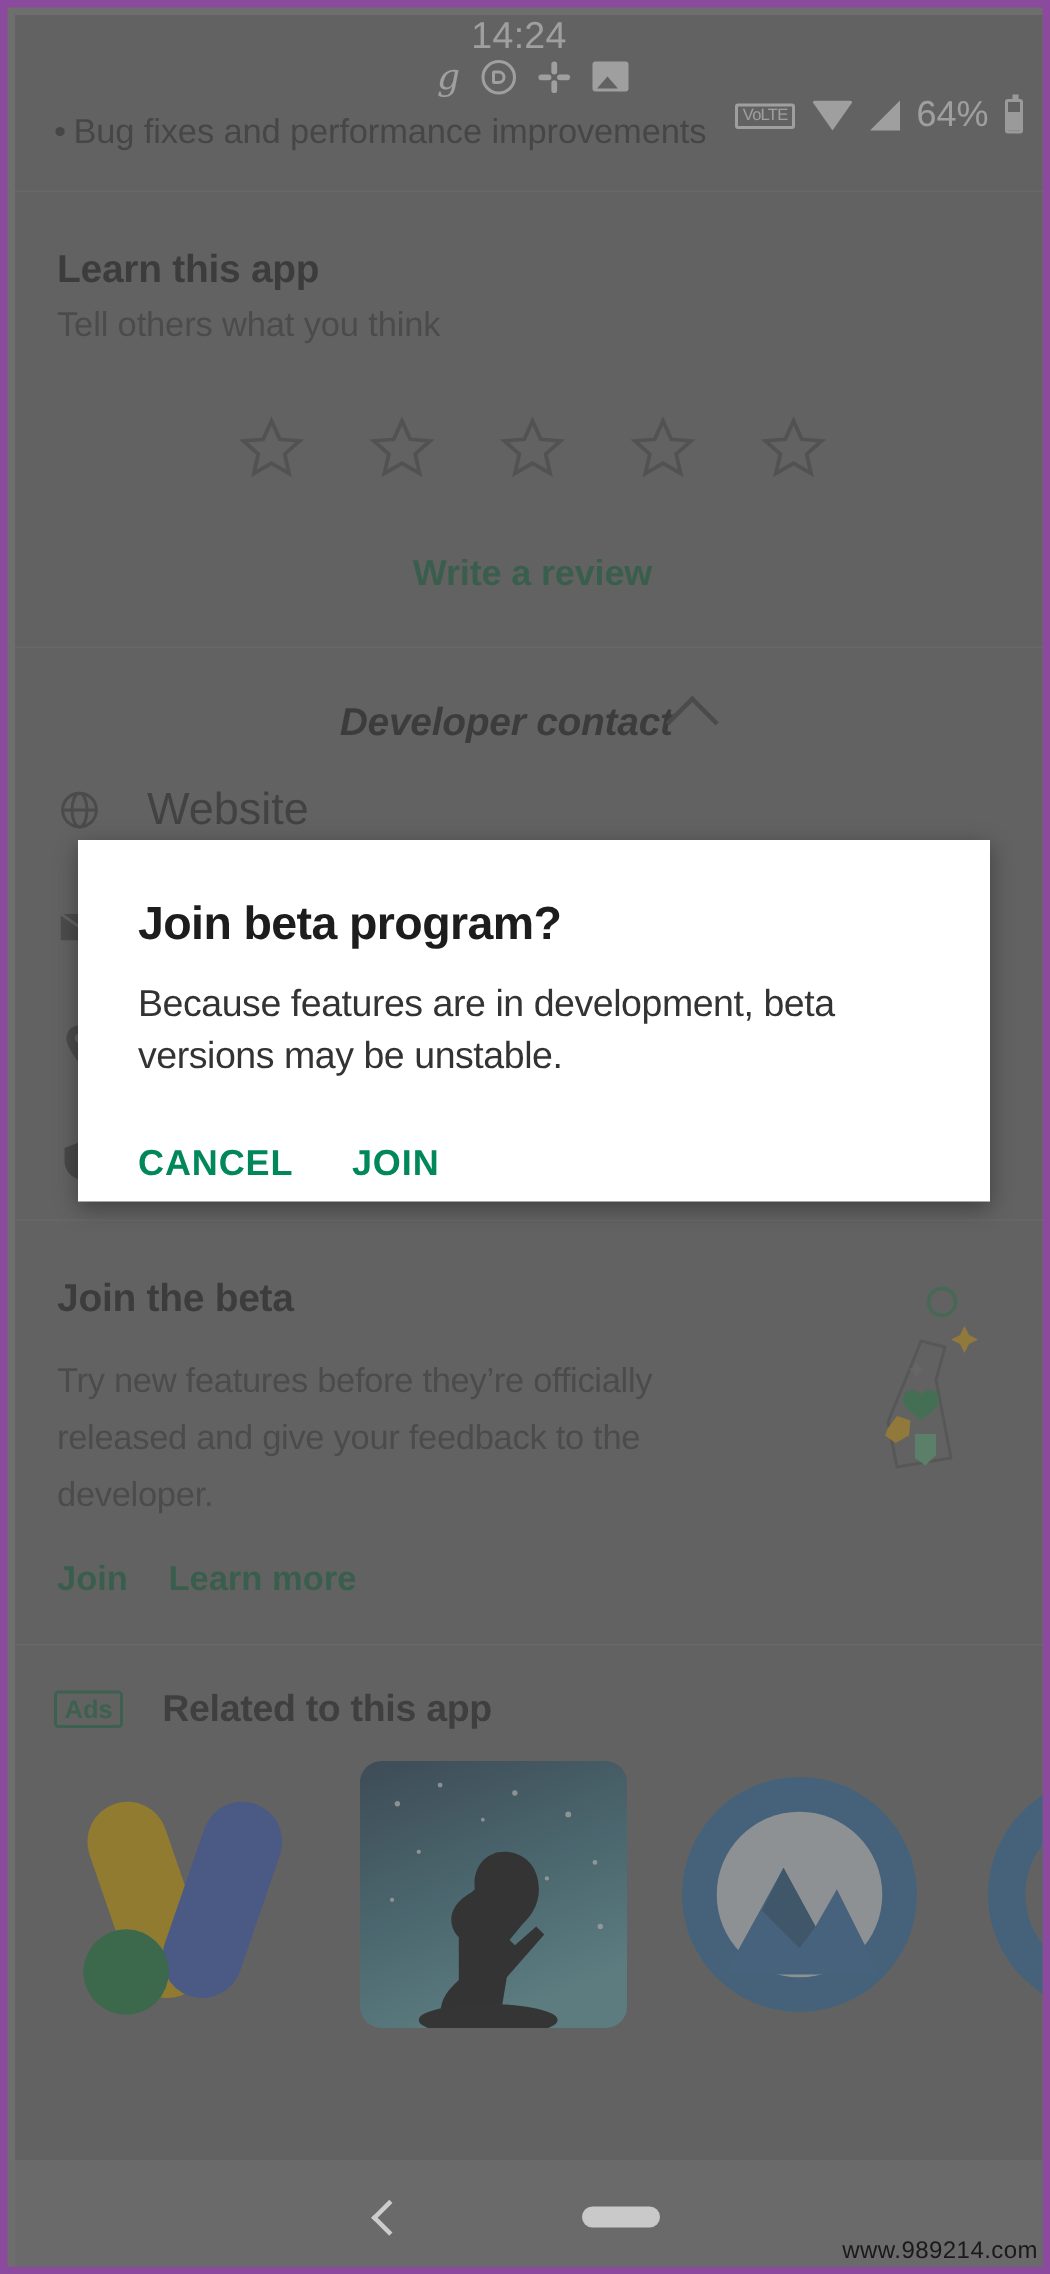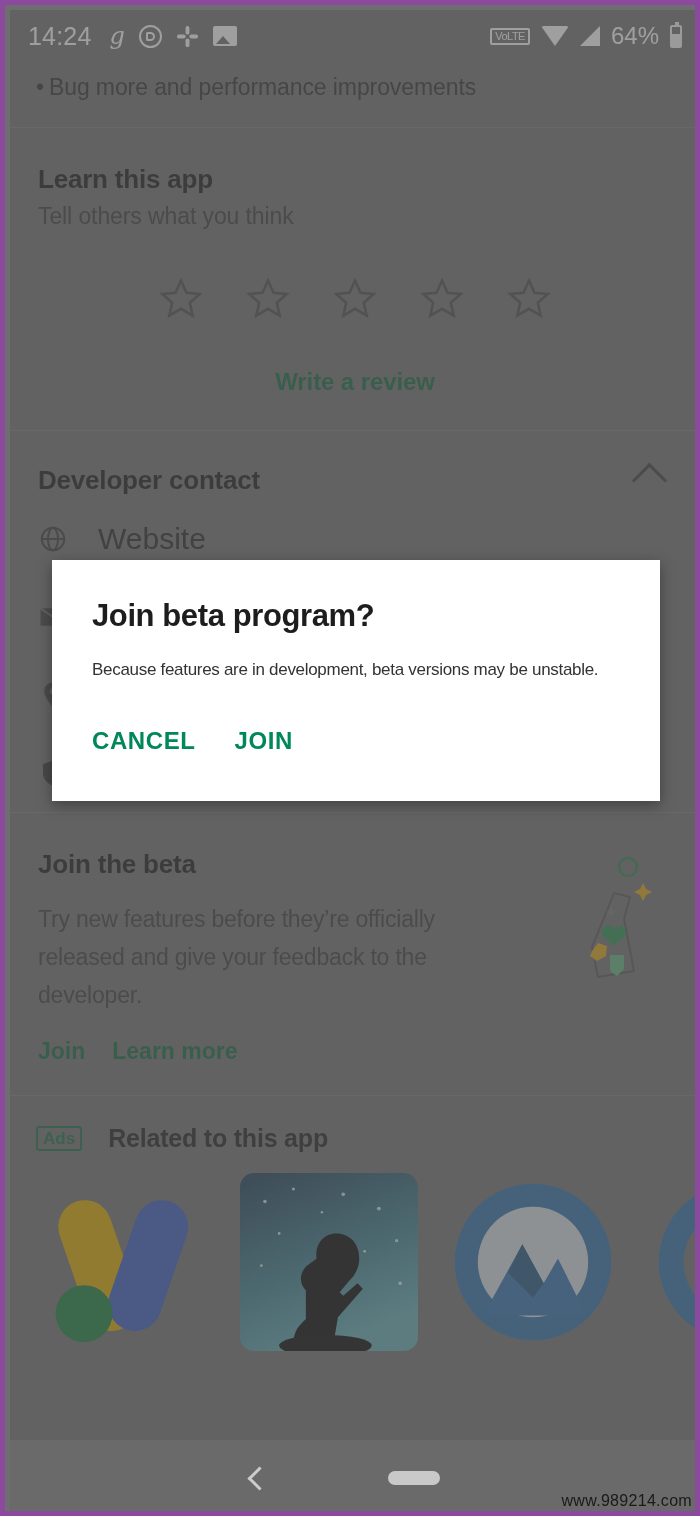--- a/index.html
+++ b/index.html
@@ -36,20 +36,21 @@
   
   .statusbar {
     position: absolute;
     left: 0; top: 0;
     width: 690px; height: 52px;
     display: flex;
     align-items: center;
     padding: 0 18px;
     box-sizing: border-box;
     color: #f3f3f3;
+    flex-direction: column;
   }
   .sb-time {
     font-size: 25px;
     letter-spacing: 0.2px;
     font-weight: 400;
     margin-right: 18px;
   }
   .sb-left-icons { display: flex; align-items: center; gap: 14px; }
   .sb-right { margin-left: auto; display: flex; align-items: center; gap: 11px; }
   .icon-g {
@@ -167,23 +168,24 @@
     font-weight: bold;
     font-size: 24px;
     padding-top: 44px;
     padding-bottom: 34px;
     letter-spacing: -0.1px;
   }
 
   .dev-header {
     display: flex;
     align-items: center;
-    justify-content: space-between;
+    justify-content: center;
     padding-top: 34px;
     padding-bottom: 4px;
+    font-style: italic;
   }
   .chevron-up {
     width: 22px; height: 22px;
     border-left: 3px solid #3b3b3b;
     border-top: 3px solid #3b3b3b;
     transform: rotate(45deg);
     margin-right: 10px;
   }
   .contact-row {
     display: flex;
@@ -267,21 +269,21 @@
     box-sizing: border-box;
     height: 241px;
   }
   .dialog-title {
     font-size: 31px;
     font-weight: bold;
     color: #1d1d1d;
     letter-spacing: -0.4px;
   }
   .dialog-body {
-    font-size: 17px;
+    font-size: 25px;
     color: #333333;
     line-height: 35px;
     padding-top: 18px;
     letter-spacing: -0.3px;
   }
   .dialog-actions {
     display: flex;
     gap: 39px;
     padding-top: 40px;
     padding-right: 8px;
@@ -359,21 +361,21 @@
       <span class="wifi"></span>
       <span class="signal"></span>
       <span class="batt-pct">64%</span>
       <span class="battery"></span>
     </div>
   </div>
 
   <div class="content">
 
     <div class="changelog-line">
-      <span class="bullet">•</span><span>Bug more and performance improvements</span>
+      <span class="bullet">•</span><span>Bug fixes and performance improvements</span>
     </div>
 
     <div class="divider"></div>
 
     <div class="section">
       <div class="sec-title">Learn this app</div>
       <div class="sec-sub">Tell others what you think</div>
       <div class="stars-row">
         <span>
           <svg width="46" height="44" viewBox="0 0 24 24" fill="none" stroke="#4a4a4a" stroke-width="1.4">

